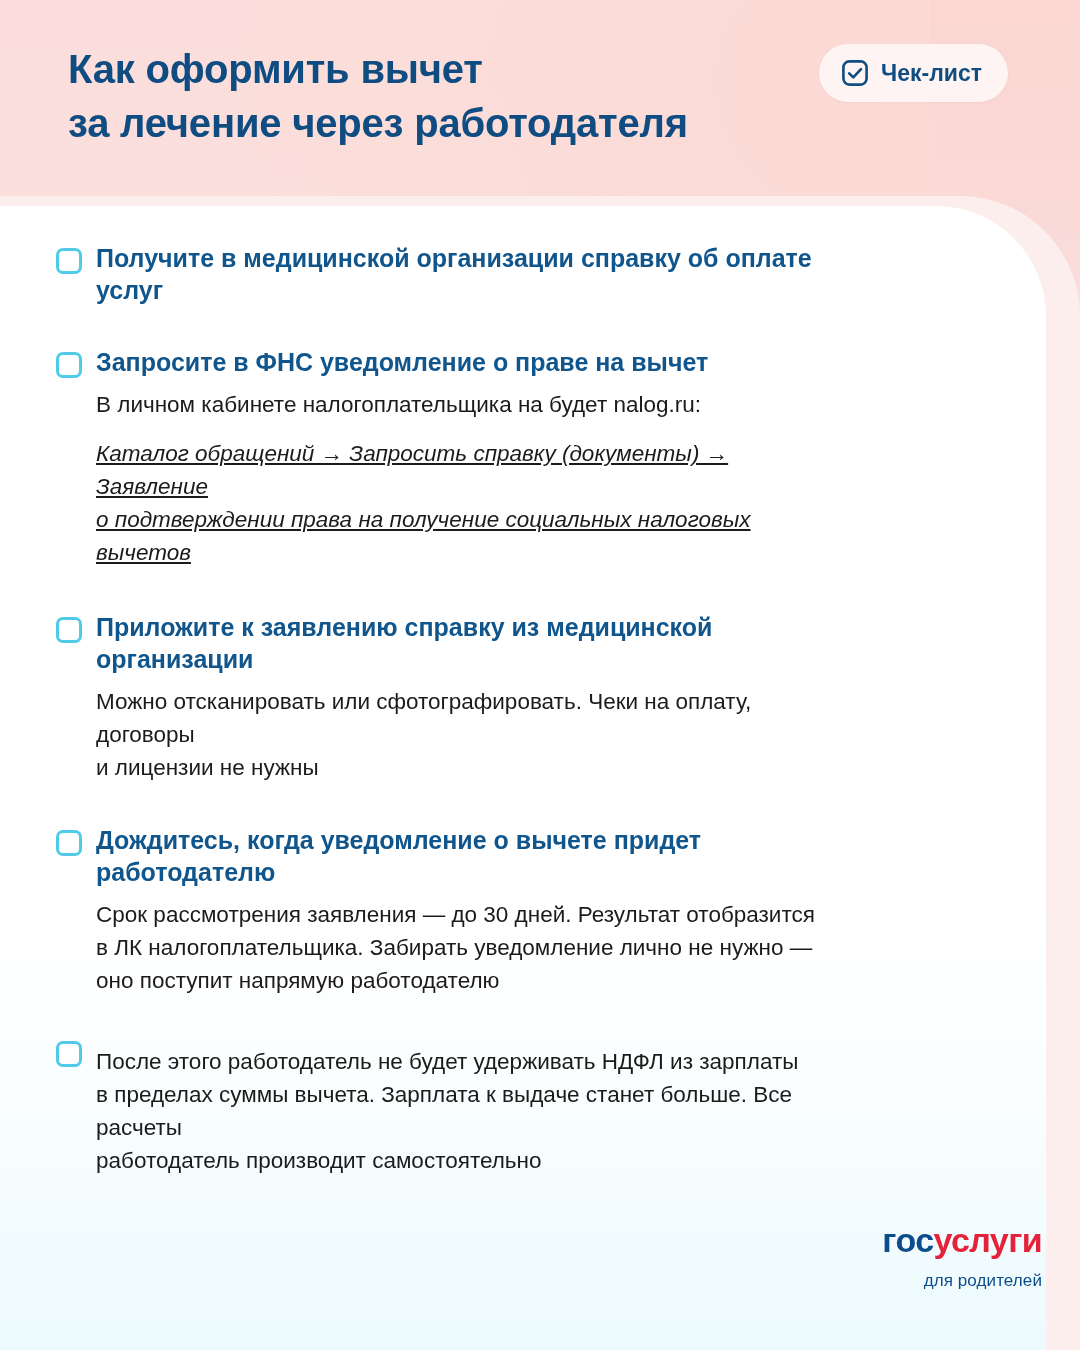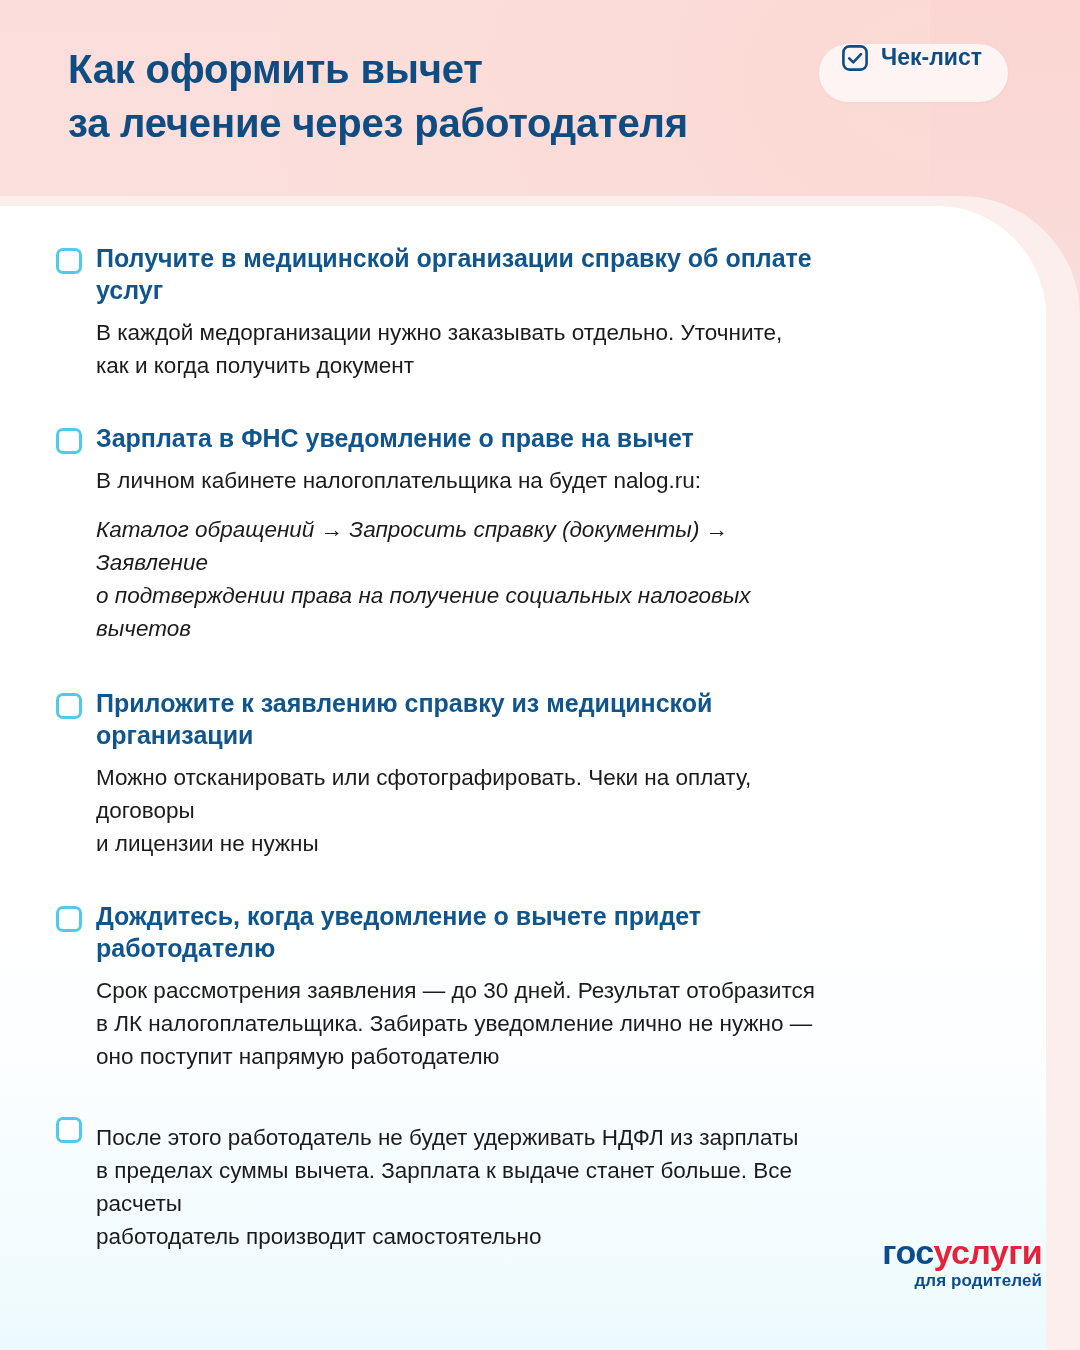--- a/index.html
+++ b/index.html
@@ -57,20 +57,21 @@
     color: #0f4c81;
     letter-spacing: -0.2px;
     white-space: pre-line;
   }
   .badge {
     position: absolute;
     right: 72px;
     top: 44px;
     height: 58px;
     display: flex;
+    align-items: center;
     gap: 12px;
     padding: 0 26px 0 22px;
     background: #fdf4f3;
     border-radius: 29px;
     box-shadow: 0 1px 3px rgba(180,120,120,0.08);
   }
   .badge-icon {
     width: 28px;
     height: 28px;
     flex: 0 0 auto;
@@ -139,42 +140,42 @@
     margin: 10px 0 0 0;
     font-size: 22.5px;
     line-height: 33px;
     color: #1b1b1b;
     white-space: pre-line;
   }
   .step-body.italic {
     font-style: italic;
     margin-top: 14px;
   }
-  .step-body + .step-body { margin-top: 16px; }
+  .step-body + .step-body { margin-top: 16px; text-decoration: underline; }
 
   
   .logo {
     position: absolute;
     right: 38px;
     bottom: 58px;
     text-align: right;
   }
   .logo-main {
     font-size: 34px;
     font-weight: 700;
     letter-spacing: -0.6px;
     line-height: 36px;
     white-space: nowrap;
   }
   .logo-gos { color: #0d4c8c; }
   .logo-uslugi { color: #e4233b; }
   .logo-sub {
-    margin-top: 0;
+    margin-top: 12px;
     font-size: 17px;
-    font-weight: 700;
+    font-weight: 400;
     color: #0d4c8c;
     letter-spacing: 0.1px;
     line-height: 22px;
     white-space: nowrap;
   }
 </style>
 </head>
 <body>
 
 <div class="poster">
@@ -198,27 +199,25 @@
       </span>
       <span class="badge-label">Чек-лист</span>
     </div>
   </div>
 
   <div class="steps">
 
     <div class="step" style="padding-top:36px;">
       <span class="checkbox" style="top:42px;"></span>
       <h2 class="step-title">Получите в медицинской организации справку об оплате услуг</h2>
-      <p class="step-body">В каждой медорганизации нужно заказывать отдельно. Уточните,
-как и когда получить документ</p>
     </div>
 
     <div class="step" style="padding-top:40px;">
       <span class="checkbox" style="top:46px;"></span>
-      <h2 class="step-title">Зарплата в ФНС уведомление о праве на вычет</h2>
+      <h2 class="step-title">Запросите в ФНС уведомление о праве на вычет</h2>
       <p class="step-body">В личном кабинете налогоплательщика на будет nalog.ru:</p>
       <p class="step-body italic">Каталог обращений → Запросить справку (документы) → Заявление
 о подтверждении права на получение социальных налоговых вычетов</p>
     </div>
 
     <div class="step" style="padding-top:42px;">
       <span class="checkbox" style="top:48px;"></span>
       <h2 class="step-title">Приложите к заявлению справку из медицинской организации</h2>
       <p class="step-body">Можно отсканировать или сфотографировать. Чеки на оплату, договоры
 и лицензии не нужны</p>

